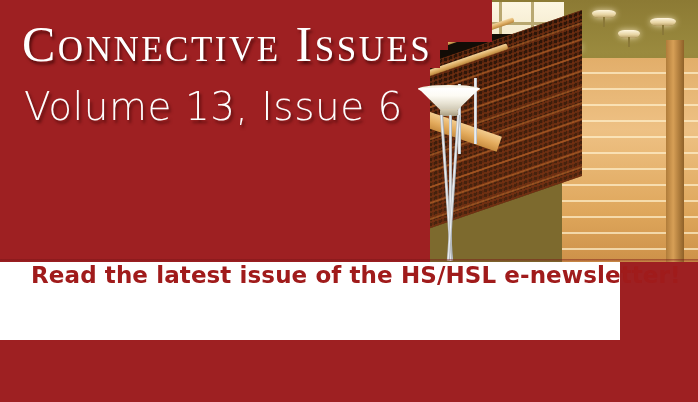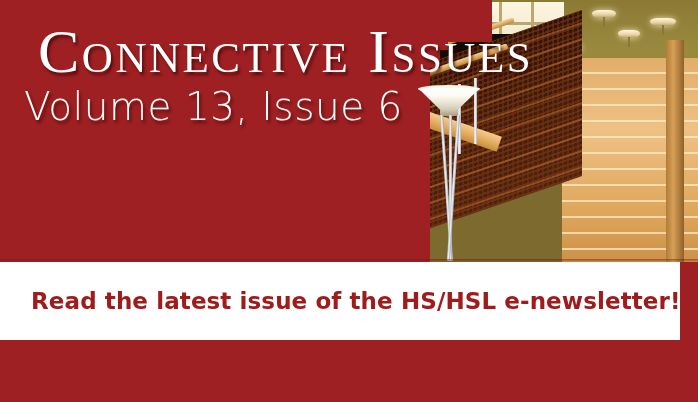--- a/index.html
+++ b/index.html
@@ -176,23 +176,23 @@
     background:linear-gradient(180deg,#d8cfb8 0%,#a89c80 100%);
     border-radius:2px;
   }
   .lamp-leg {
     position:absolute; top:27px; width:3px; height:146px;
     background:linear-gradient(90deg,#b8bcc2 0%,#eef0f2 45%,#9aa0a7 100%);
   }
 
   
   .title {
-    position:absolute; left:38px; top:17px;
+    position:absolute; left:22px; top:17px;
     font-family:"Liberation Serif", serif;
-    font-size:62px;
+    font-size:50px;
     font-variant:small-caps;
     letter-spacing:2.5px;
     color:#ffffff;
     text-shadow:2px 3px 3px rgba(60,5,5,.75);
     white-space:nowrap;
     line-height:1.1;
   }
   .subtitle {
     position:absolute; left:24px; top:84px;
     font-family:"DejaVu Sans", sans-serif;
@@ -200,23 +200,23 @@
     font-weight:300;
     letter-spacing:.5px;
     color:#fdfdfd;
     text-shadow:2px 3px 3px rgba(60,5,5,.65);
     white-space:nowrap;
   }
 
   
   .cta-band {
     position:absolute; left:0; top:262px;
-    width:680px; height:78px;
+    width:620px; height:78px;
     background:#ffffff;
-    display:flex; align-items:center;
+    display:flex; align-items:flex-start;
   }
   .cta-text {
     margin-left:31px;
     font-family:"DejaVu Sans", sans-serif;
     font-size:23px;
     font-weight:bold;
     color:#a01b1b;
     letter-spacing:.1px;
     white-space:nowrap;
   }

